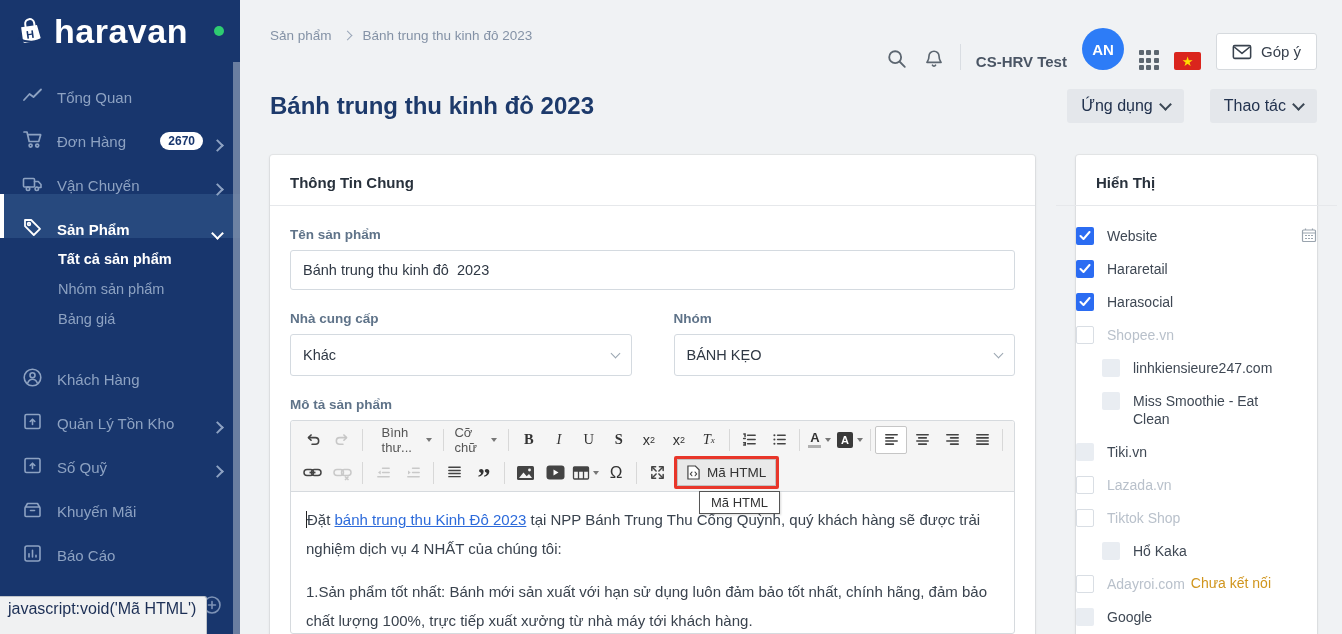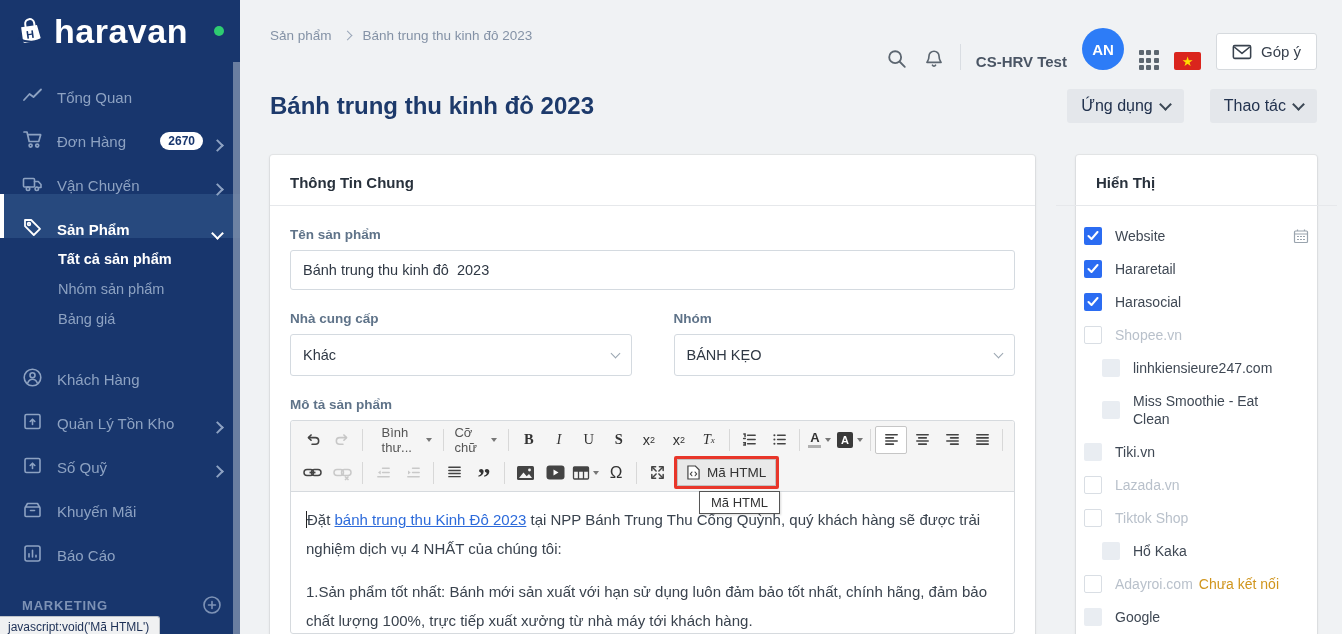--- a/index.html
+++ b/index.html
@@ -23,21 +23,21 @@
   .nav-item .chev.after-badge{margin-left:10px;}
   .subnav{padding:6px 0 10px 0;}
   .subnav-item{display:flex;align-items:center;height:30px;padding-left:58px;font-size:14.5px;color:#8da2c2;cursor:pointer;}
   .subnav-item.current{color:#fff;font-weight:bold;}
   .side-section{display:flex;align-items:center;margin-top:24px;height:34px;padding:0 18px 0 22px;color:#7d92b5;font-size:13px;font-weight:bold;letter-spacing:.8px;}
   .side-section .plus{margin-left:auto;}
   .side-scroll{position:absolute;right:0;top:62px;bottom:0;width:7px;background:#8091ad;opacity:.8;}
 
   
   .statusbar{position:absolute;left:0;bottom:0;background:#f0f1f2;border:1px solid #bfc4ca;border-left:none;border-bottom:none;
-             border-top-right-radius:3px;color:#1c2f55;font-size:12px;padding:3px 10px 0 8px;z-index:50;}
+             border-top-right-radius:3px;color:#1c2f55;font-size:16px;padding:3px 10px 16px 8px;z-index:50;}
 
   
   .main{position:absolute;left:240px;top:0;right:0;bottom:0;}
   .breadcrumb{position:absolute;left:30px;top:28px;display:flex;align-items:center;gap:12px;font-size:13.5px;color:#8492a6;}
   .breadcrumb .bc-link{cursor:pointer;}
   .bc-sep{width:6px;height:6px;border-right:1.5px solid #9aa6b8;border-bottom:1.5px solid #9aa6b8;transform:rotate(-45deg);}
 
   .header-right{position:absolute;right:25px;top:28px;display:flex;align-items:flex-end;gap:15px;}
   .h-icon{color:#5c6670;cursor:pointer;}
   .h-div{width:1px;height:26px;background:#d9dde2;}
@@ -95,21 +95,21 @@
             font-size:13.5px;color:#333;cursor:pointer;}
   .ed-tooltip{position:absolute;left:408px;top:70px;background:#fff;border:1px solid #555;box-shadow:1px 1px 2px rgba(0,0,0,.15);
               font-size:13px;color:#333;padding:3px 11px;z-index:20;}
   .ed-content{padding:13px 15px;font-size:15px;color:#3a434e;line-height:29px;}
   .ed-content p{margin:0 0 14px;}
   .ed-link{color:#2d6bdb;text-decoration:underline;cursor:pointer;}
   .caret-bar{display:inline-block;width:1px;height:17px;background:#222;vertical-align:-3px;}
 
   
   .vis-rows{padding:6px 0 10px;}
-  .vis-row{display:flex;align-items:center;margin:15px 8px;min-height:18px;}
+  .vis-row{display:flex;margin:15px 0;min-height:18px;}
   .vis-row.indent{margin-left:26px;}
   .cb{width:18px;height:18px;border-radius:2px;flex:none;display:flex;align-items:center;justify-content:center;cursor:pointer;}
   .cb.checked{background:#2b6cf2;}
   .cb.unchecked{background:#fff;border:1px solid #d9dee4;box-sizing:border-box;}
   .cb.disabled{background:#e9edf2;cursor:default;}
   .vis-label{font-size:14px;color:#3f4854;margin-left:13px;line-height:18px;}
   .vis-label.muted{color:#b9c1cb;}
   .vis-note{font-size:14px;color:#d0951d;margin-left:6px;white-space:nowrap;}
   .cal-icon{margin-left:auto;cursor:pointer;}
 </style>

